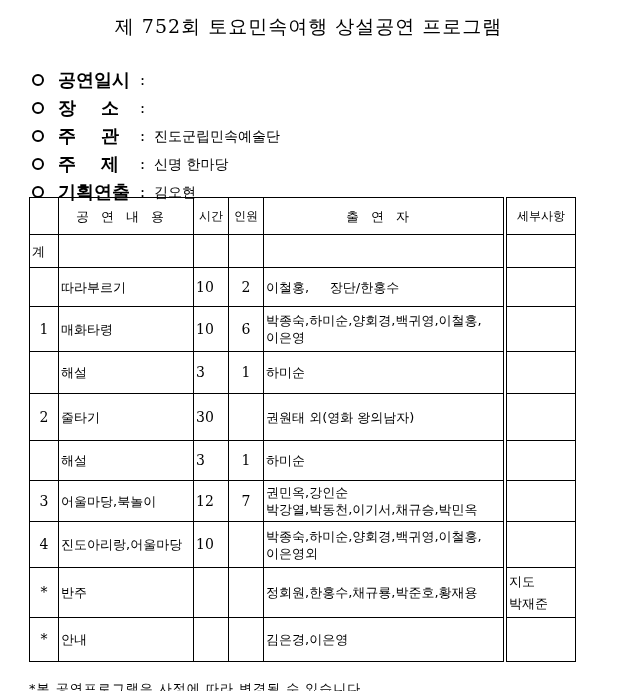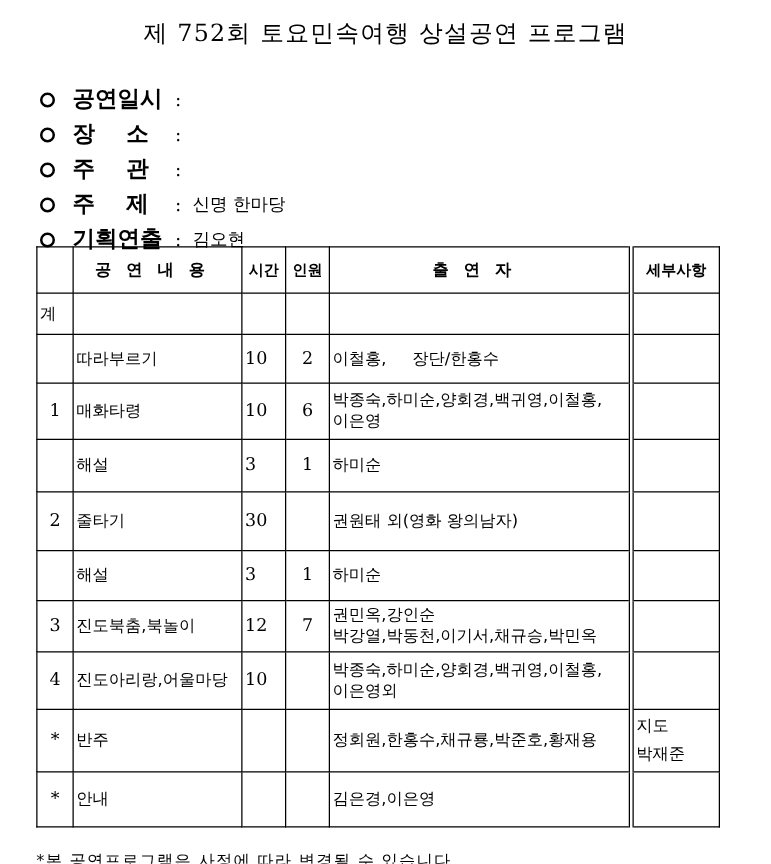--- a/index.html
+++ b/index.html
@@ -34,21 +34,21 @@
   table.program {
     position: absolute; left: 29px; top: 197px;
     border-collapse: collapse; table-layout: fixed;
     font-family: "DejaVu Sans", sans-serif; font-size: 13px;
   }
   table.program td, table.program th {
     border: 1.5px solid #000; padding: 0 2px;
     vertical-align: middle; line-height: 17px;
   }
   table.program th {
-    font-weight: bold; font-size: 13px; text-align: center;
+    font-weight: normal; font-size: 13px; text-align: center;
   }
   th.th-content { letter-spacing: 12px; padding-left: 14px; }
   th.th-performers { letter-spacing: 12px; padding-left: 14px; }
   .col-no { width: 24px; text-align: center; font-family: "DejaVu Serif", serif; }
   .col-content { width: 130px; text-align: left; }
   .col-time { width: 30px; text-align: left; font-family: "DejaVu Serif", serif; }
   .col-people { width: 30px; text-align: center; font-family: "DejaVu Serif", serif; }
   .col-performers { width: 235px; text-align: left; }
   .col-notes { width: 64px; text-align: left; }
   td.notes-cell, th.notes-cell { border-left: 4px double #000 !important; }
@@ -73,20 +73,21 @@
   </div>
   <div class="info-row">
     <span class="info-bullet"></span>
     <span class="info-label">장    소</span>
     <span class="info-sep">:</span>
   </div>
   <div class="info-row">
     <span class="info-bullet"></span>
     <span class="info-label">주    관</span>
     <span class="info-sep">:</span>
+    <span class="info-value">진도군립민속예술단</span>
   </div>
   <div class="info-row">
     <span class="info-bullet"></span>
     <span class="info-label">주    제</span>
     <span class="info-sep">:</span>
     <span class="info-value">신명 한마당</span>
   </div>
   <div class="info-row">
     <span class="info-bullet"></span>
     <span class="info-label">기획연출</span>
@@ -157,21 +158,21 @@
   <tr style="height:40px">
     <td class="col-no num"></td>
     <td class="col-content">해설</td>
     <td class="col-time num">3</td>
     <td class="col-people num">1</td>
     <td class="col-performers">하미순</td>
     <td class="notes-cell col-notes"></td>
   </tr>
   <tr style="height:41px">
     <td class="col-no num">3</td>
-    <td class="col-content">진도북춤,북놀이</td>
+    <td class="col-content">어울마당,북놀이</td>
     <td class="col-time num">12</td>
     <td class="col-people num">7</td>
     <td class="col-performers" style="white-space:pre-line">권민옥,강인순
 박강열,박동천,이기서,채규승,박민옥</td>
     <td class="notes-cell col-notes"></td>
   </tr>
   <tr style="height:46px">
     <td class="col-no num">4</td>
     <td class="col-content">진도아리랑,어울마당</td>
     <td class="col-time num">10</td>

